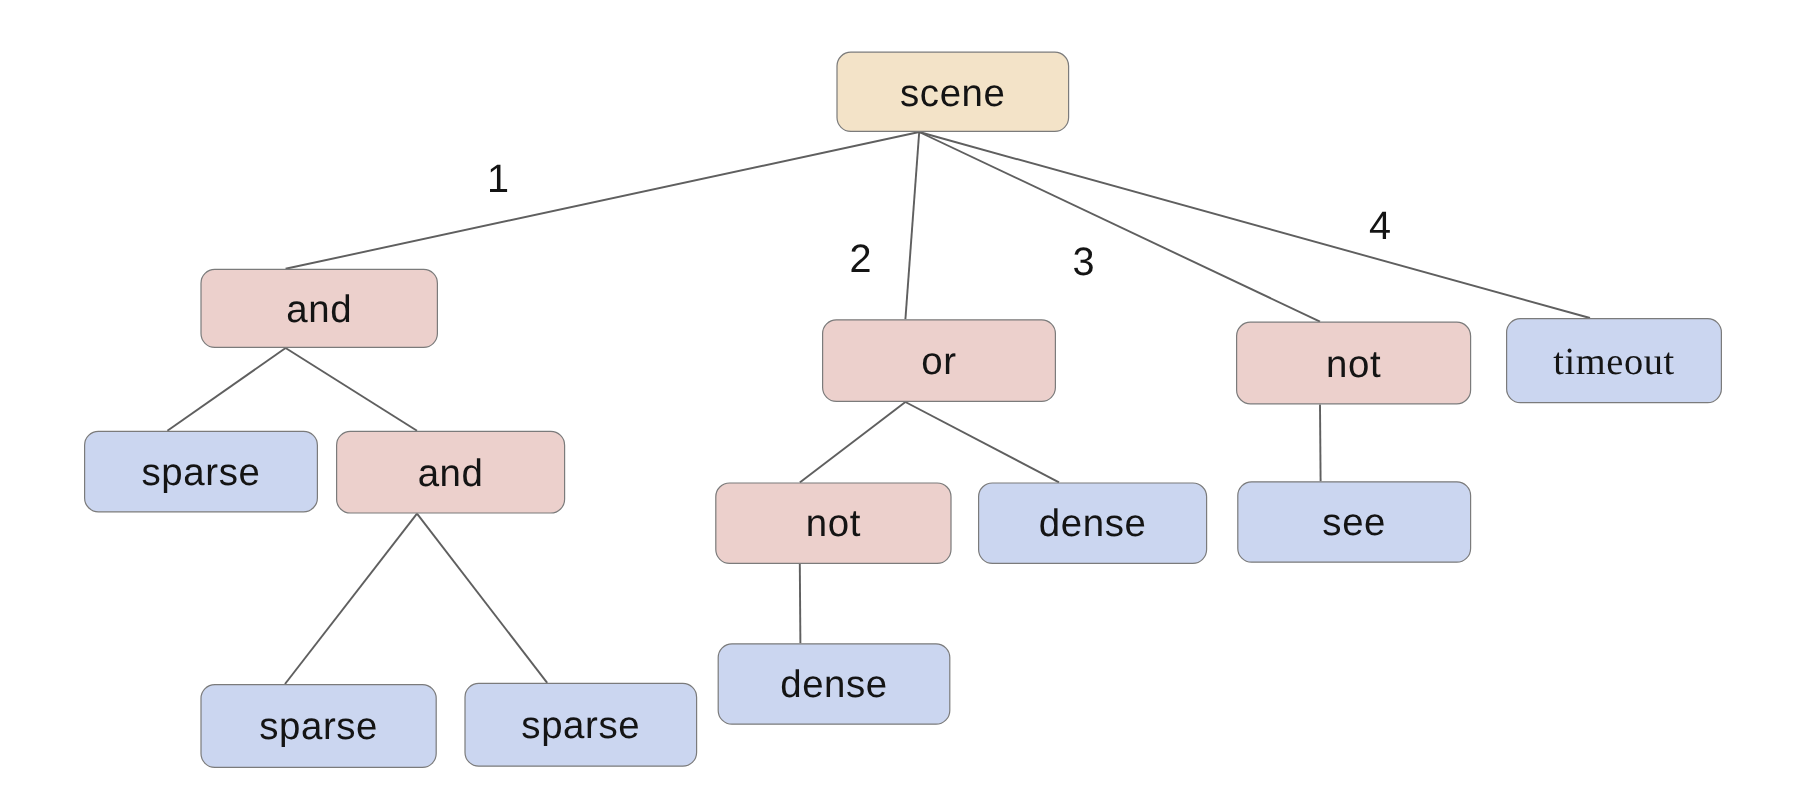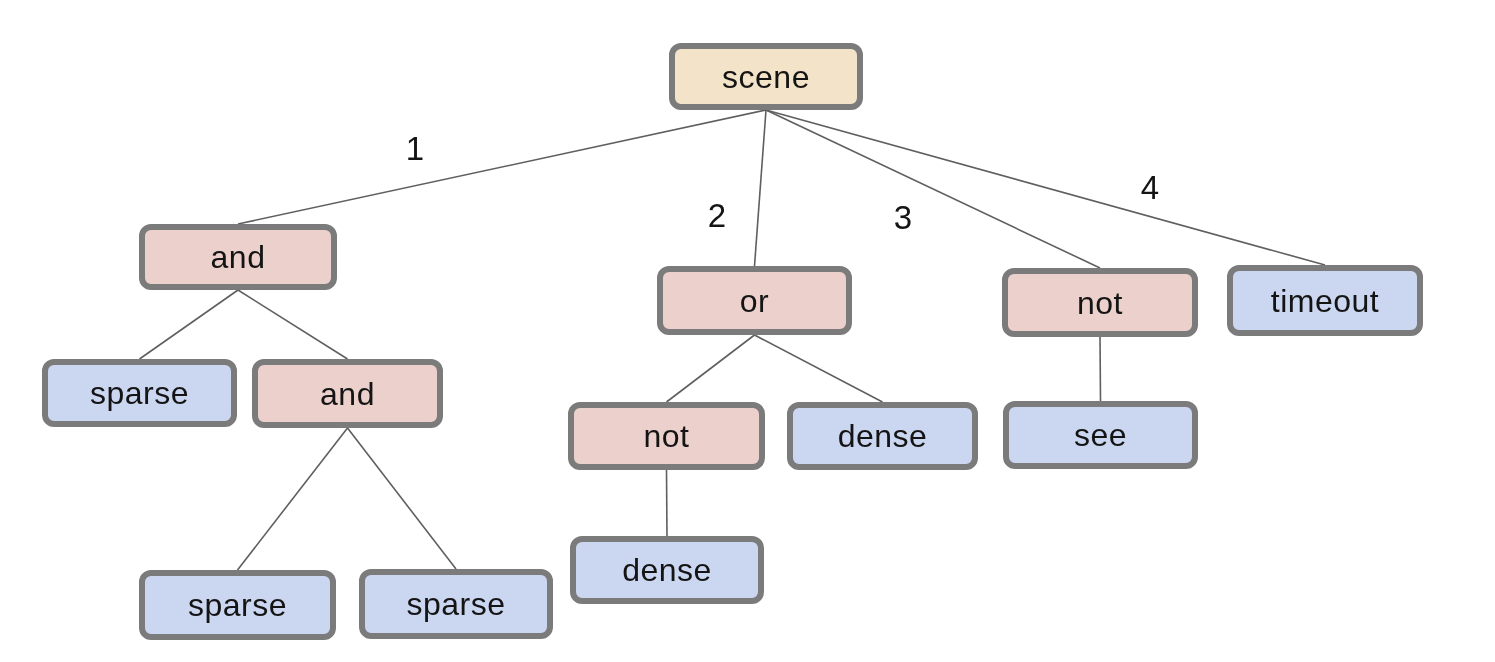--- a/index.html
+++ b/index.html
@@ -21,27 +21,28 @@
     top: 0;
     width: 1495px;
     height: 662px;
   }
   .node {
     position: absolute;
     box-sizing: border-box;
     display: flex;
     align-items: center;
     justify-content: center;
-    border: 6px solid #1d4ed8;
+    border: 1px solid #1d4ed8;
     border-radius: 12px;
     font-size: 32px;
     line-height: 1;
     color: #141414;
     letter-spacing: 0.5px;
     white-space: nowrap;
+    margin-left: 28px;
   }
   .edge-label {
     position: absolute;
     transform: translate(-50%, -50%);
     font-size: 33px;
     color: #141414;
   }
 </style>
 </head>
 <body>
@@ -64,21 +65,21 @@
 
   <div class="edge-label" style="left: 415px; top: 149px; color: rgb(20, 20, 20);">1</div>
   <div class="edge-label" style="left: 717px; top: 216px; color: rgb(20, 20, 20);">2</div>
   <div class="edge-label" style="left: 903px; top: 218px; color: rgb(20, 20, 20);">3</div>
   <div class="edge-label" style="left: 1150px; top: 188px; color: rgb(20, 20, 20);">4</div>
 
   <div class="node" style="left: 669px; top: 43px; width: 194px; height: 67px; background: rgb(243, 227, 200); border-color: rgb(123, 123, 123); color: rgb(20, 20, 20);">scene</div>
   <div class="node" style="left: 139px; top: 224px; width: 198px; height: 66px; background: rgb(236, 208, 204); border-color: rgb(123, 123, 123); color: rgb(20, 20, 20);">and</div>
   <div class="node" style="left: 657px; top: 266px; width: 195px; height: 69px; background: rgb(236, 208, 204); border-color: rgb(123, 123, 123); color: rgb(20, 20, 20);">or</div>
   <div class="node" style="left: 1002px; top: 268px; width: 196px; height: 69px; background: rgb(236, 208, 204); border-color: rgb(123, 123, 123); color: rgb(20, 20, 20);">not</div>
-  <div class="node" style="left: 1227px; top: 265px; width: 196px; height: 71px; background: rgb(203, 214, 240); border-color: rgb(123, 123, 123); color: rgb(20, 20, 20);">timeout</div>
+  <div class="node" style="left: 1227px; top: 265px; width: 180px; height: 71px; background: rgb(203, 214, 240); border-color: rgb(123, 123, 123); color: rgb(20, 20, 20); font-family: Liberation Serif, serif;">timeout</div>
   <div class="node" style="left: 42px; top: 359px; width: 195px; height: 68px; background: rgb(203, 214, 240); border-color: rgb(123, 123, 123); color: rgb(20, 20, 20);">sparse</div>
   <div class="node" style="left: 252px; top: 359px; width: 191px; height: 69px; background: rgb(236, 208, 204); border-color: rgb(123, 123, 123); color: rgb(20, 20, 20);">and</div>
   <div class="node" style="left: 568px; top: 402px; width: 197px; height: 68px; background: rgb(236, 208, 204); border-color: rgb(123, 123, 123); color: rgb(20, 20, 20);">not</div>
   <div class="node" style="left: 787px; top: 402px; width: 191px; height: 68px; background: rgb(203, 214, 240); border-color: rgb(123, 123, 123); color: rgb(20, 20, 20);">dense</div>
   <div class="node" style="left: 1003px; top: 401px; width: 195px; height: 68px; background: rgb(203, 214, 240); border-color: rgb(123, 123, 123); color: rgb(20, 20, 20);">see</div>
   <div class="node" style="left: 570px; top: 536px; width: 194px; height: 68px; background: rgb(203, 214, 240); border-color: rgb(123, 123, 123); color: rgb(20, 20, 20);">dense</div>
   <div class="node" style="left: 139px; top: 570px; width: 197px; height: 70px; background: rgb(203, 214, 240); border-color: rgb(123, 123, 123); color: rgb(20, 20, 20);">sparse</div>
   <div class="node" style="left: 359px; top: 569px; width: 194px; height: 70px; background: rgb(203, 214, 240); border-color: rgb(123, 123, 123); color: rgb(20, 20, 20);">sparse</div>
 </div>
 

